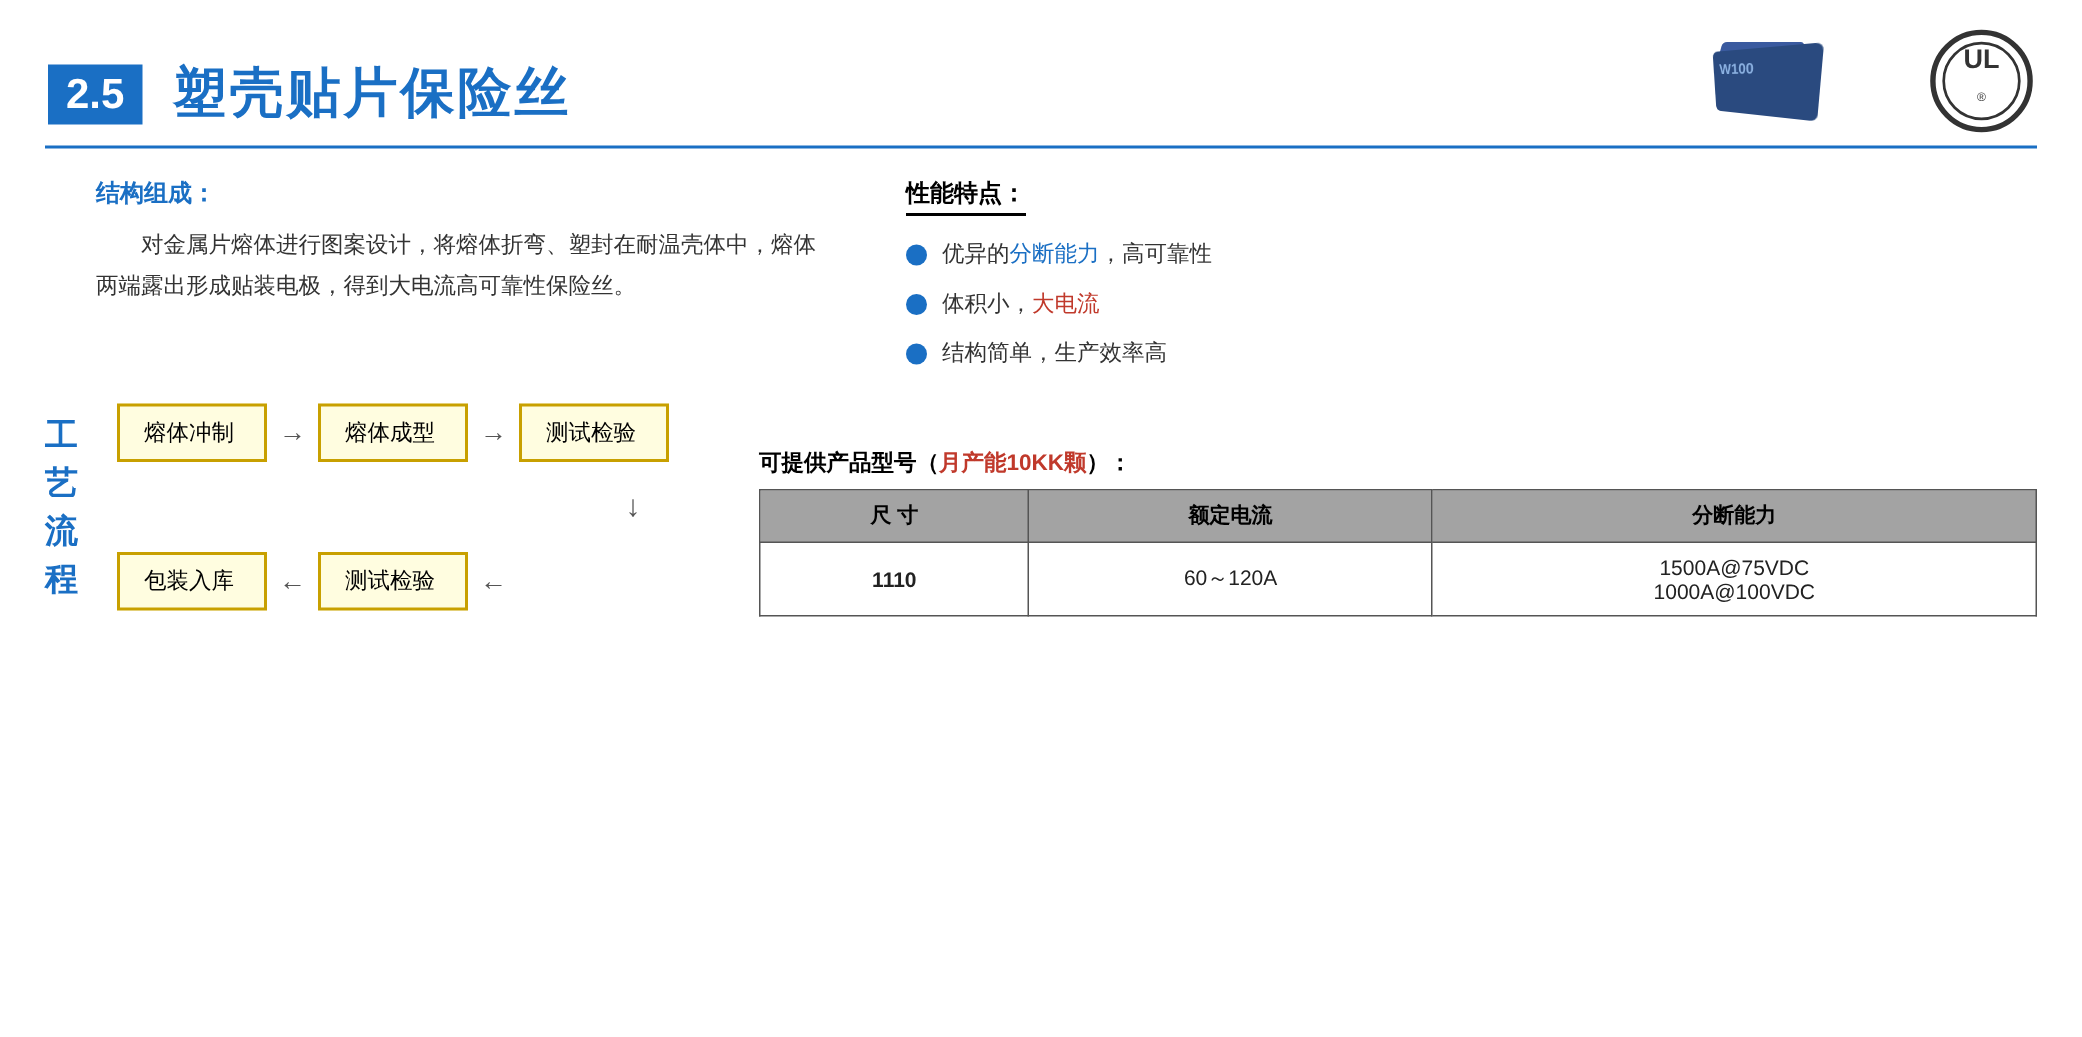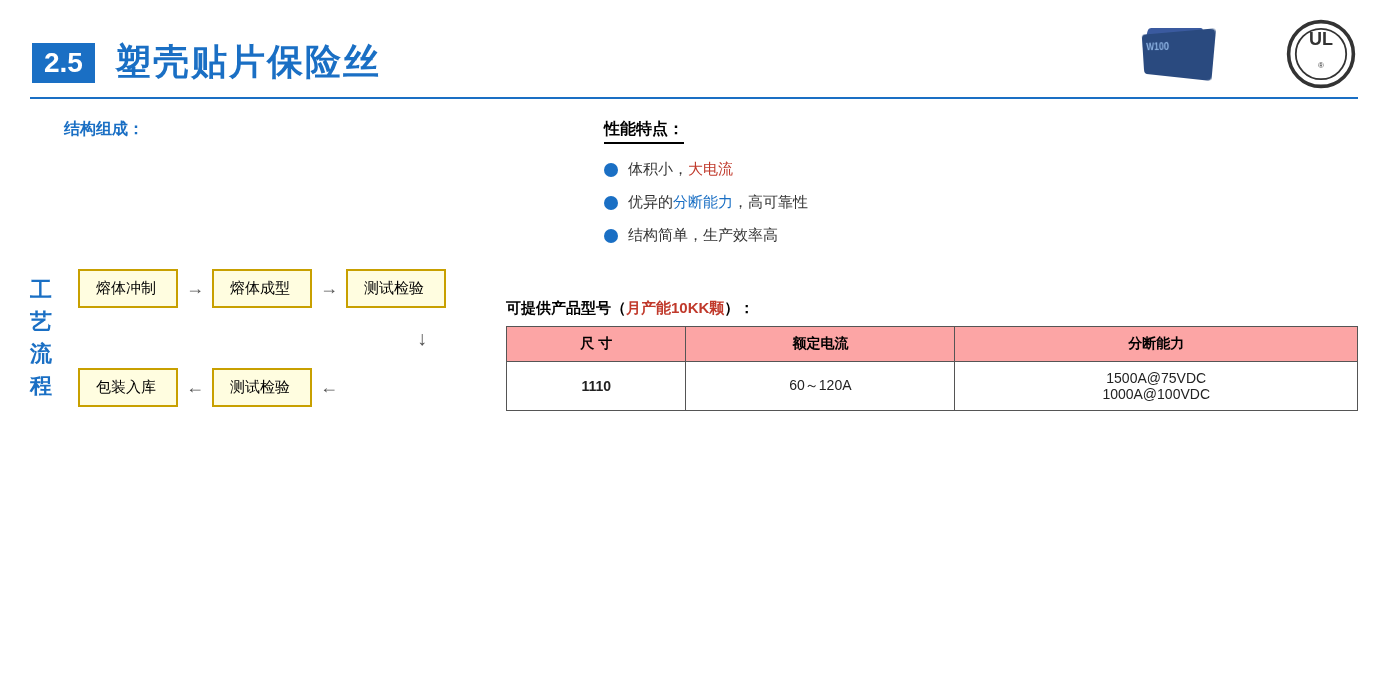--- a/index.html
+++ b/index.html
@@ -173,21 +173,21 @@
       border-collapse: collapse;
       width: 100%;
       font-size: 14px;
     }
     .product-table th, .product-table td {
       border: 1px solid #555;
       padding: 8px 14px;
       text-align: center;
     }
     .product-table thead th {
-      background: #fca5a5;
+      background: #a3a3a3;
       font-weight: bold;
       color: #000;
     }
     .product-table tbody td {
       color: #222;
     }
     .product-table tbody tr td:first-child {
       font-weight: bold;
     }
 
@@ -271,32 +271,33 @@
 </div>
 
 <div class="header-divider"></div>
 
 <div class="main-content">
 
   <div class="left-panel">
     <div class="section-label">
       <span>结构组成：</span>
     </div>
+    <div class="description">对金属片熔体进行图案设计，将熔体折弯、塑封在耐温壳体中，熔体两端露出形成贴装电极，得到大电流高可靠性保险丝。</div>
   </div>
 
   <div class="right-panel">
     <div class="features-label">性能特点：</div>
 
+    <div class="feature-item">
+      <div class="bullet"></div>
+      <span>优异的<span class="highlight-blue">分断能力</span>，高可靠性</span>
+    </div>
     <div class="feature-item">
       <div class="bullet"></div>
       <span>体积小，<span class="highlight-red">大电流</span></span>
-    </div>
-    <div class="feature-item">
-      <div class="bullet"></div>
-      <span>优异的<span class="highlight-blue">分断能力</span>，高可靠性</span>
     </div>
     <div class="feature-item">
       <div class="bullet"></div>
       <span>结构简单，生产效率高</span>
     </div>
   </div>
 </div>
 
 <div class="bottom-section">
 

